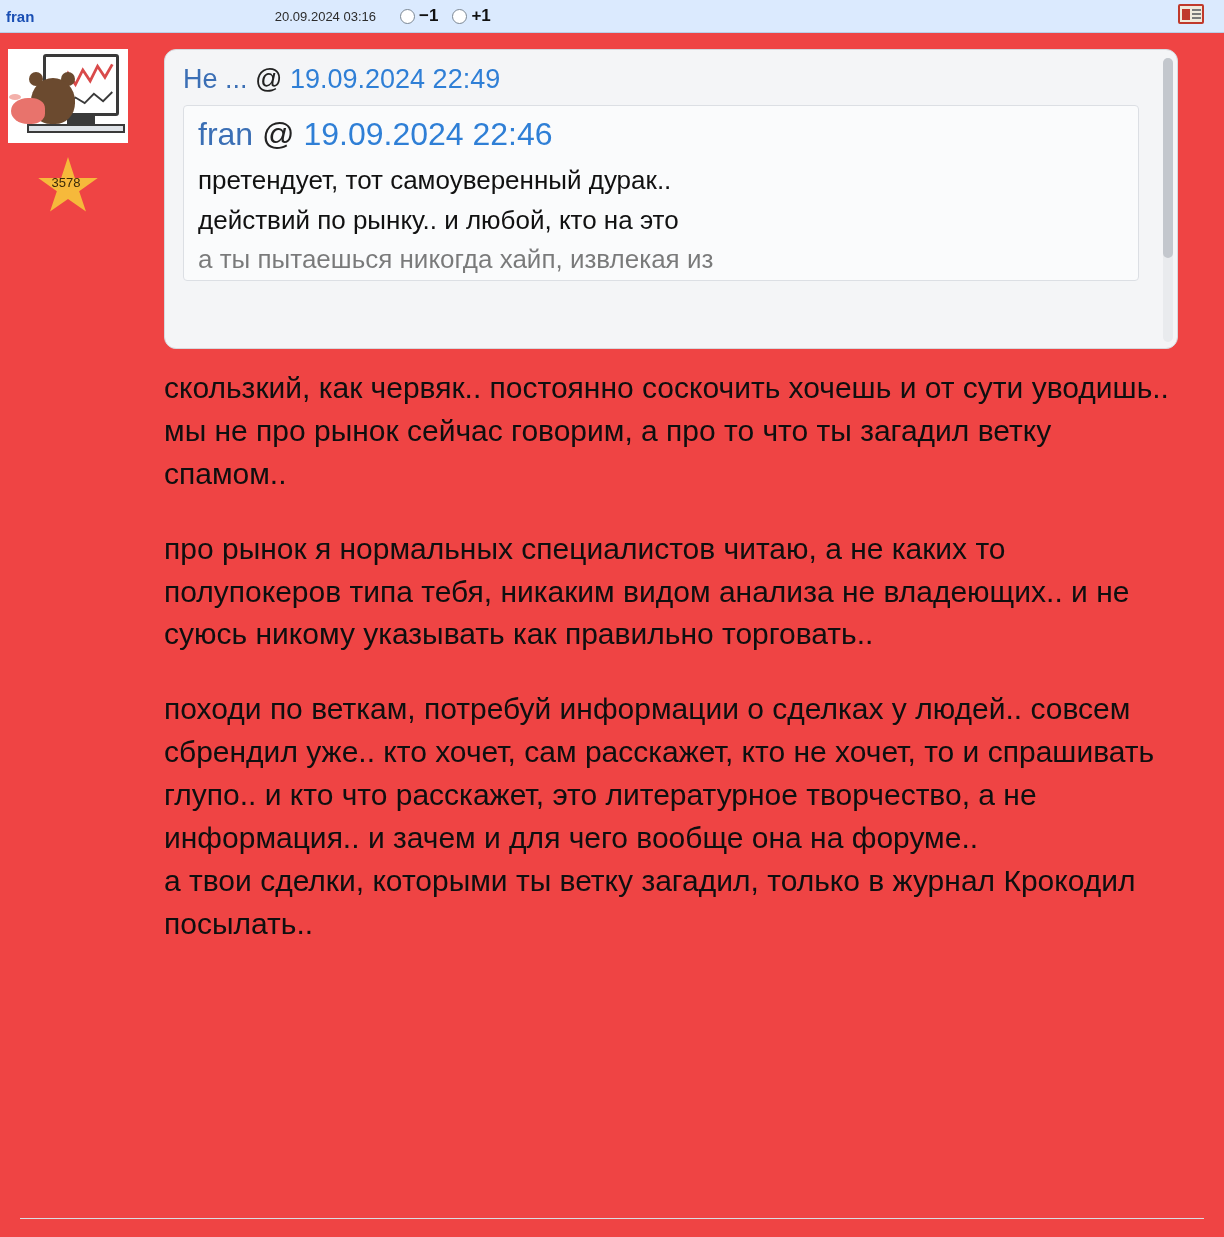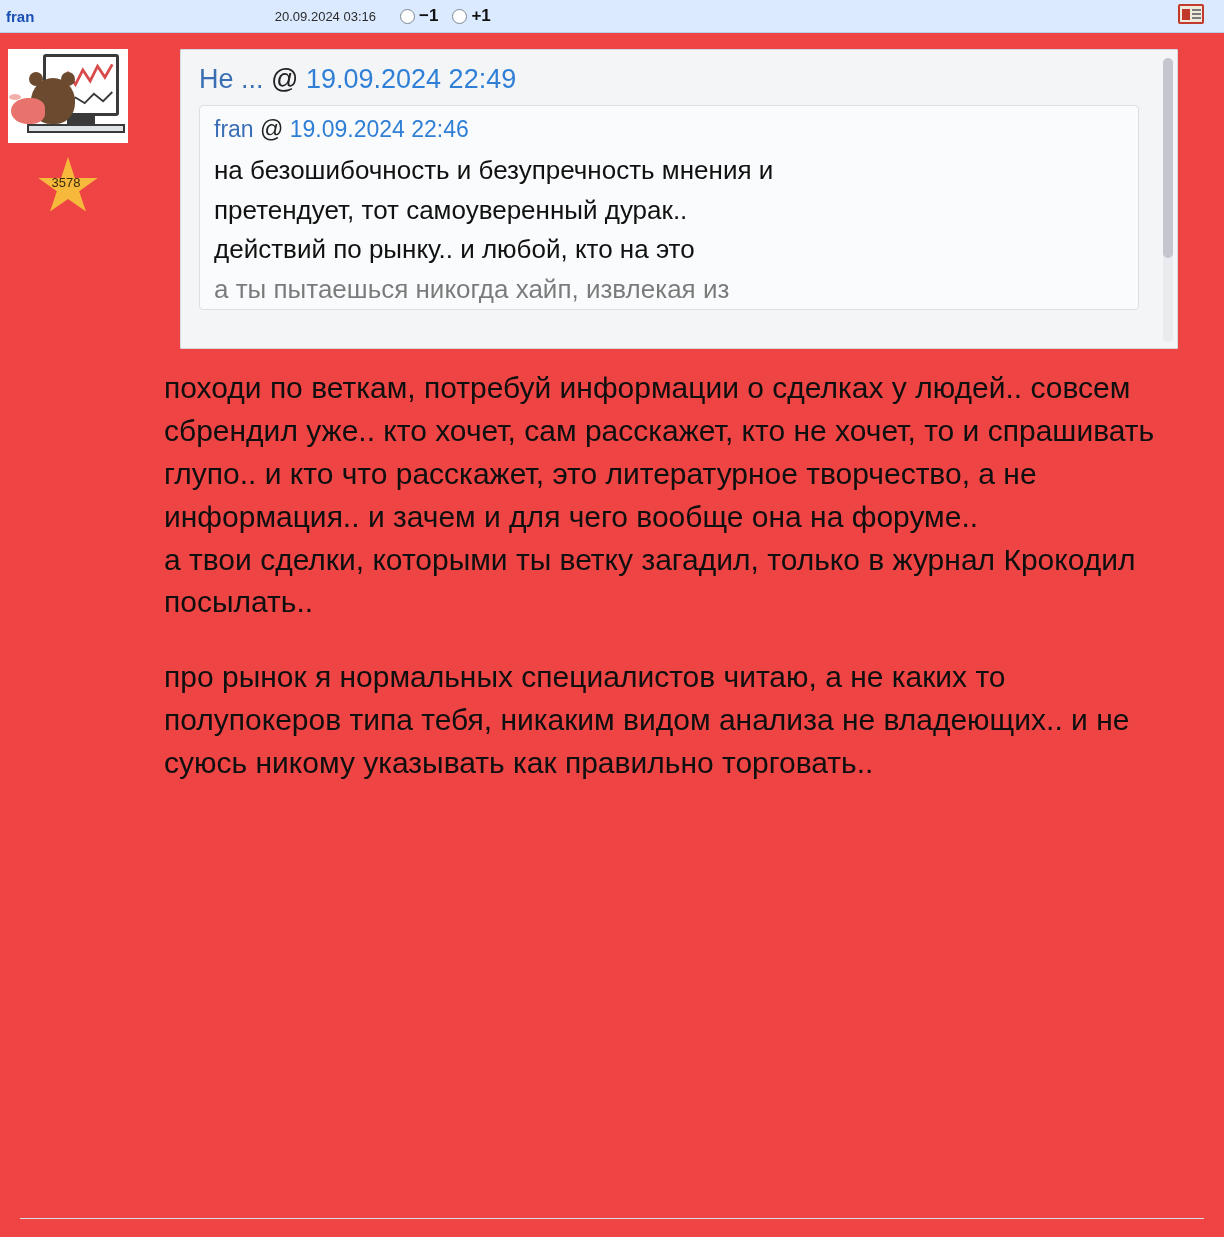--- a/index.html
+++ b/index.html
@@ -195,45 +195,45 @@
   }
 
   
   .content-col {
     flex: 1 1 auto;
     padding-right: 24px;
     min-width: 0;
   }
   .quote-outer {
     position: relative;
-    margin: 16px 22px 0 44px;
+    margin: 16px 22px 0 28px;
     background: #f4f5f7;
     border: 1px solid #d6d9de;
-    border-radius: 1px;
+    border-radius: 12px;
     height: 300px;
     overflow: hidden;
     padding: 14px 24px 0 18px;
     box-sizing: border-box;
   }
   .quote-head {
     font-size: 27px;
     margin-bottom: 10px;
     white-space: nowrap;
   }
   .quote-head .who { color: #3b6fb5; }
   .quote-head .at { color: #222; }
   .quote-head .when { color: #2f7fd6; }
   .quote-inner {
     background: #fafbfc;
     border: 1px solid #dcdfe4;
     border-radius: 4px;
     padding: 10px 14px 0 14px;
     margin-right: 14px;
   }
-  .quote-inner .quote-head { font-size: 23px; margin-bottom: 8px; }
+  .quote-inner .quote-head { font-size: 32px; margin-bottom: 8px; }
   .quote-text {
     font-size: 26px;
     line-height: 1.52;
     color: #111;
   }
   .quote-text p { margin: 0; }
   .fade-line {
     color: #111;
     opacity: 0.55;
   }
@@ -332,36 +332,36 @@
           <span class="when">19.09.2024 22:49</span>
         </div>
 
         <div class="quote-inner">
           <div class="quote-head">
             <span class="who">fran</span>
             <span class="at">@</span>
             <span class="when">19.09.2024 22:46</span>
           </div>
           <div class="quote-text">
-            <p>на безошибочность и безупречность мнения и</p>
             <p>претендует, тот самоуверенный дурак..</p>
             <p>действий по рынку.. и любой, кто на это</p>
             <p class="fade-line">а ты пытаешься никогда хайп, извлекая из</p>
           </div>
         </div>
 
         <div class="quote-scrollbar">
           <div class="thumb"></div>
         </div>
       </div>
 
       <div class="post-text">
+        <p>скользкий, как червяк.. постоянно соскочить хочешь и от сути уводишь.. мы не про рынок сейчас говорим, а про то что ты загадил ветку спамом..</p>
+        <p>про рынок я нормальных специалистов читаю, а не каких то полупокеров типа тебя, никаким видом анализа не владеющих.. и не суюсь никому указывать как правильно торговать..</p>
         <p style="white-space: pre-line;">походи по веткам, потребуй информации о сделках у людей.. совсем сбрендил уже.. кто хочет, сам расскажет, кто не хочет, то и спрашивать глупо.. и кто что расскажет, это литературное творчество, а не информация.. и зачем и для чего вообще она на форуме..
 а твои сделки, которыми ты ветку загадил, только в журнал Крокодил посылать..</p>
-        <p>про рынок я нормальных специалистов читаю, а не каких то полупокеров типа тебя, никаким видом анализа не владеющих.. и не суюсь никому указывать как правильно торговать..</p>
       </div>
 
     </div>
   </div>
 
   <div class="bottom-rule"></div>
 
 </div>
 
 </body></html>

